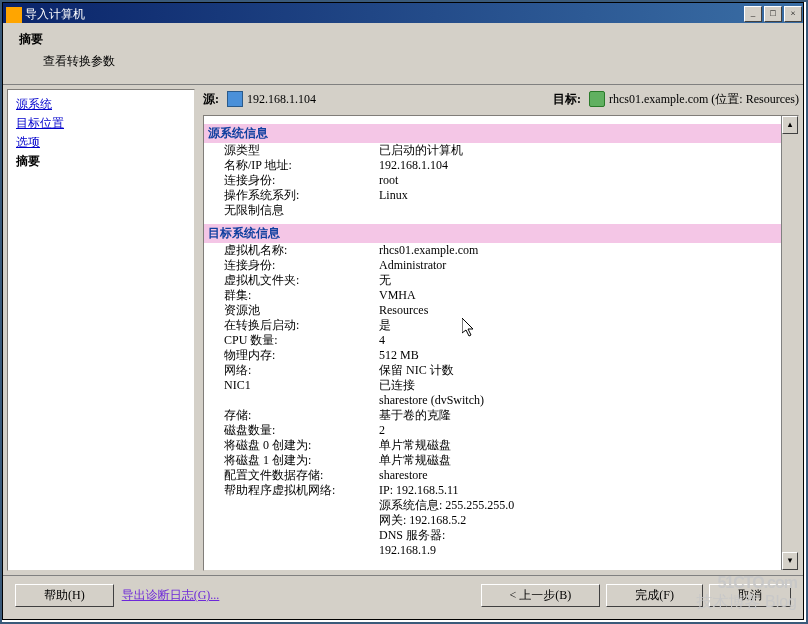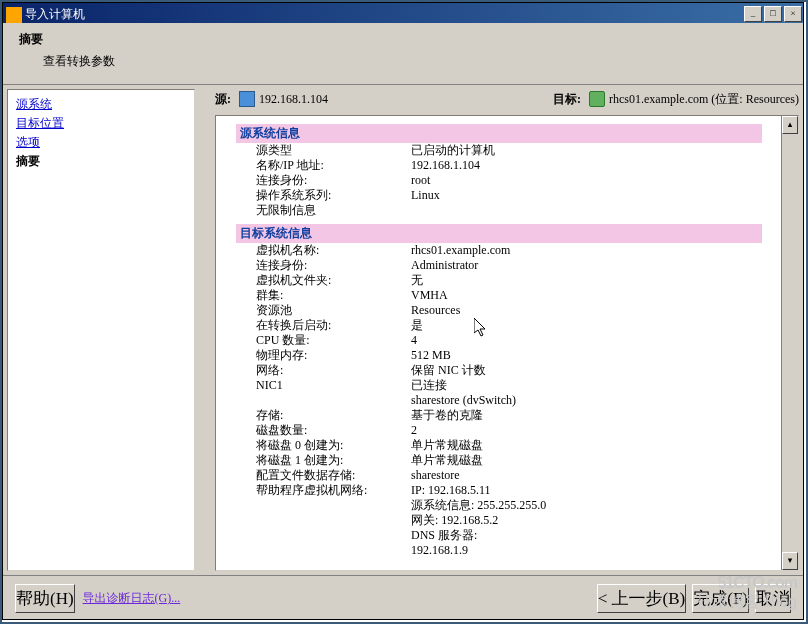--- a/index.html
+++ b/index.html
@@ -5,42 +5,42 @@
 html,body{margin:0;padding:0;font-family:"SimSun","宋体",serif;font-size:12px;background:#fff;}
 .outer-border{border:2px solid #3a5a7a;width:804px;height:620px;position:relative;background:#fff;}
 .window{position:absolute;left:0;top:0;width:800px;height:616px;background:#d4d0c8;border:1px solid #000;}
 .titlebar{background:linear-gradient(90deg,#0a246a,#3a6ea5);height:20px;display:flex;align-items:flex-end;color:#fff;font-size:12px;font-family:"SimSun";}
 .titlebar-icon{width:16px;height:16px;margin:0 3px;background:#ffa500;display:inline-block;}
 .titlebar-btns{margin-left:auto;display:flex;}
 .tbtn{width:16px;height:14px;background:#d4d0c8;border:1px solid #fff;border-right-color:#404040;border-bottom-color:#404040;margin:1px;font-size:9px;text-align:center;line-height:12px;color:#000;}
 .header-pane{background:#d4d0c8;padding:8px 16px 14px;}
 .header-title{font-weight:bold;font-size:12px;}
 .header-sub{margin-left:24px;margin-top:5px;}
-.body-row{display:flex;border-top:1px solid #808080;height:490px;gap:12px;}
+.body-row{display:flex;border-top:1px solid #808080;height:490px;}
 .sidebar{width:170px;background:#fff;border:1px inset #d4d0c8;margin:4px 0 4px 4px;padding:6px 8px;}
 .nav-link{color:#0000cc;text-decoration:underline;display:block;margin-bottom:2px;cursor:pointer;}
 .nav-current{color:#000;font-weight:bold;text-decoration:none;}
 .main{flex:1;margin:4px 4px 4px 8px;display:flex;flex-direction:column;}
 .toprow{display:flex;align-items:center;height:20px;margin-bottom:6px;}
 .toprow-label{font-weight:bold;margin-right:4px;}
 .ico{width:14px;height:14px;display:inline-block;margin:0 4px;vertical-align:middle;}
 .ico-comp{background:#4a90d9;border:1px solid #2a5a8a;}
 .ico-folder{background:#60b060;border:1px solid #2a7a2a;border-radius:2px;}
 .content-frame{flex:1;background:#fff;border:1px inset #d4d0c8;position:relative;overflow:hidden;}
-.content-scroll{position:absolute;inset:0 16px 0 0;overflow:hidden;padding:2px 20px;}
+.content-scroll{position:absolute;inset:0 16px 0 0;overflow:hidden;padding:2px 0;}
 .vscroll{position:absolute;right:0;top:0;bottom:0;width:16px;background:#d4d0c8;border-left:1px solid #808080;}
 .vscroll-up,.vscroll-down{height:16px;background:#d4d0c8;border:1px solid #fff;border-right-color:#404040;border-bottom-color:#404040;font-size:9px;text-align:center;line-height:14px;}
 .vscroll-down{position:absolute;bottom:0;left:0;right:0;}
 .section-hdr{background:#f4c6e6;color:#1040a0;font-weight:bold;padding:1px 4px;margin-top:6px;}
 .kv{display:flex;line-height:15px;}
 .kv .k{width:155px;padding-left:20px;}
 .kv .v{flex:1;}
 .line-only{padding-left:20px;line-height:15px;}
 .footer{border-top:1px solid #808080;padding:8px 12px;display:flex;align-items:center;}
-.help-btn,.nav-btn{background:#d4d0c8;border:1px solid #fff;border-right-color:#404040;border-bottom-color:#404040;padding:2px 0;font-family:"SimSun";font-size:17px;}
+.help-btn,.nav-btn{background:#d4d0c8;border:1px solid #fff;border-right-color:#404040;border-bottom-color:#404040;padding:2px 28px;font-family:"SimSun";font-size:12px;}
 .help-btn{margin-right:8px;}
 .exp-link{color:#6d28d9;text-decoration:underline;cursor:pointer;}
 .nav-btn{margin-left:6px;}
 .footer-spacer{flex:1;}
 .watermark{position:absolute;right:6px;bottom:6px;color:#c8c8c8;text-align:right;font-family:Arial;pointer-events:none;}
 .watermark .big{font-size:16px;font-weight:bold;letter-spacing:-1px;}
 .watermark .small{font-size:16px;}
 .cursor{position:absolute;left:258px;top:202px;pointer-events:none;}
 </style>
 </head>

